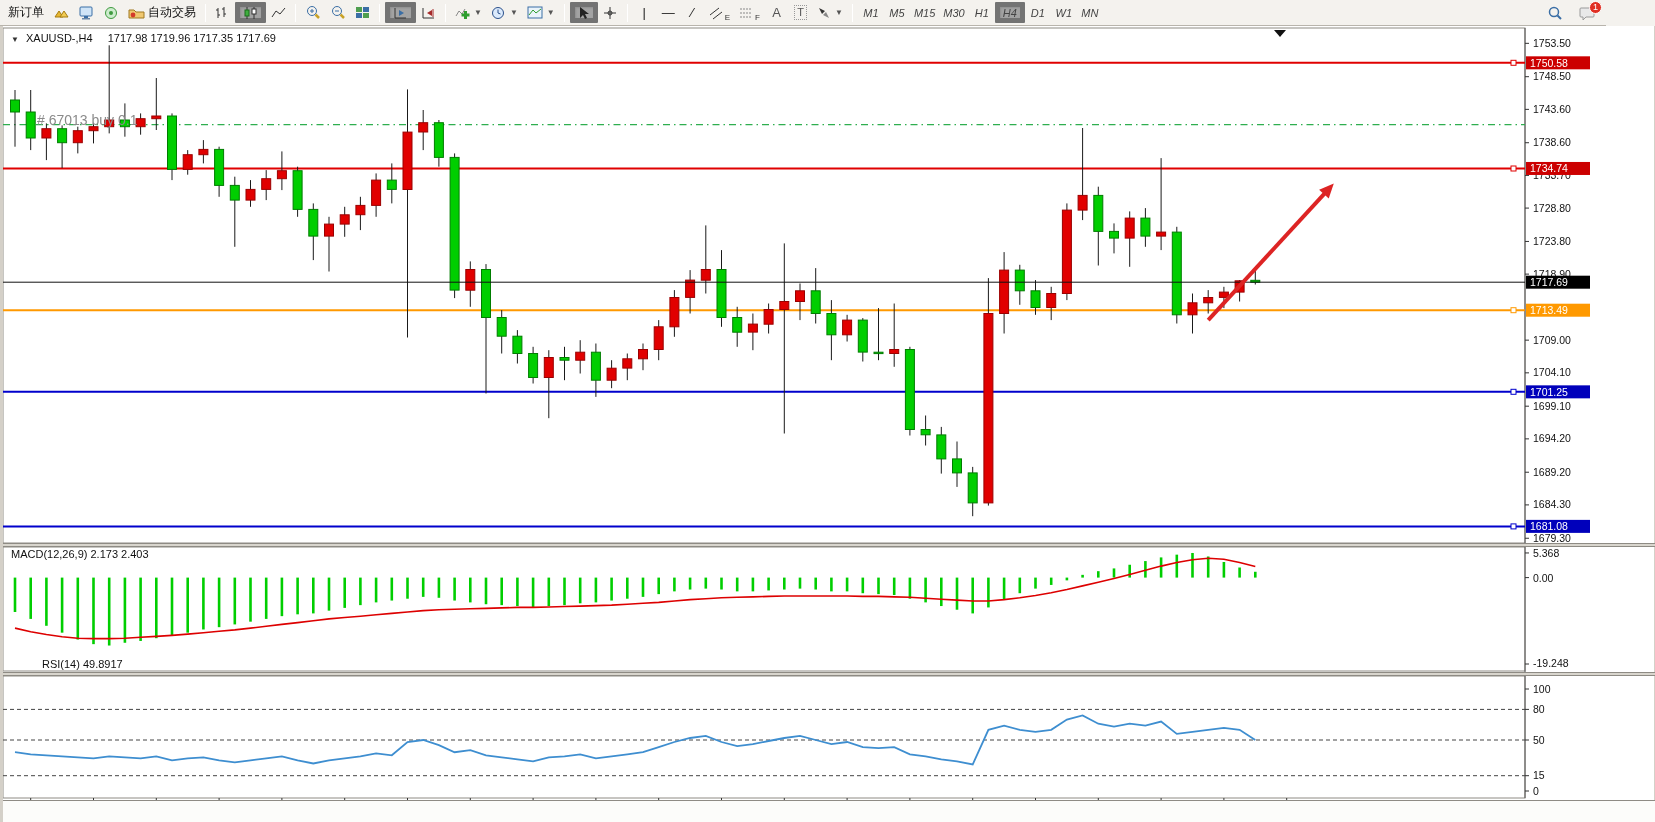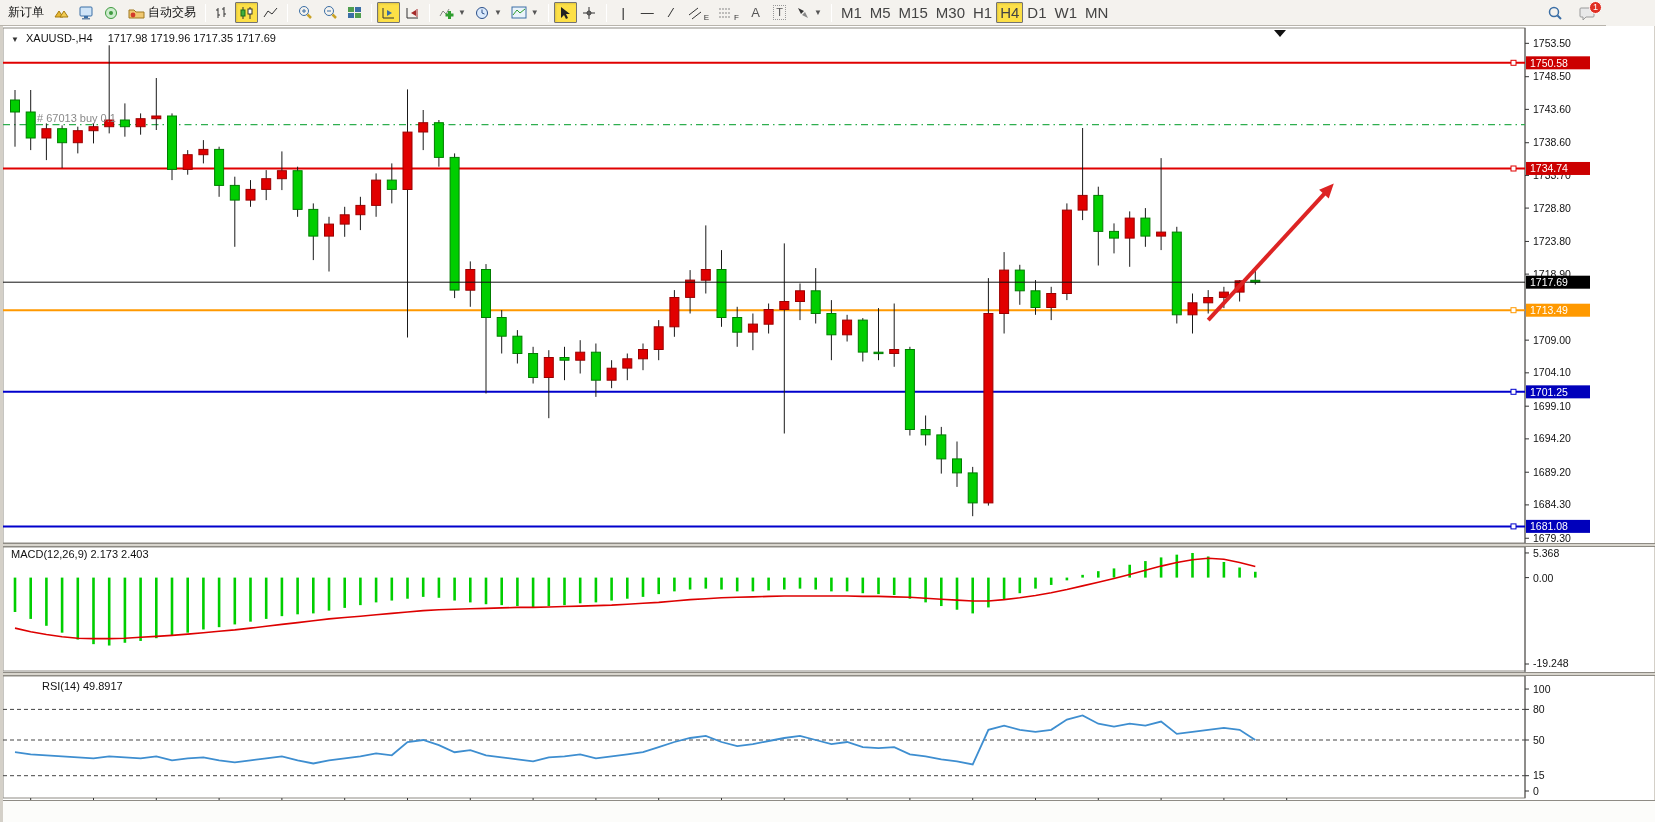--- a/index.html
+++ b/index.html
@@ -5,39 +5,39 @@
   html,body{margin:0;padding:0;background:#e8e6e0;}
   *{box-sizing:border-box;}
   #app{position:relative;width:1655px;height:822px;background:#f4f2ee;overflow:hidden;
        font-family:"Liberation Sans",sans-serif;-webkit-font-smoothing:antialiased;}
   
   #toolbar{position:absolute;left:0;top:0;width:1606px;height:26px;background:#f4f2ee;
            border-bottom:1px solid #b8b4ac;display:flex;align-items:center;padding:0 4px;gap:1px;}
   .tsep{width:1px;height:18px;background:#c9c5bd;border-right:1px solid #fff;margin:0 4px;}
   .tbtn{height:21px;min-width:23px;padding:0 3px;display:flex;align-items:center;justify-content:center;
         gap:3px;font-size:12px;color:#222;border:1px solid transparent;border-radius:1px;cursor:default;}
-  .tbtn.active{background:#fde047;border:1px solid #737373;box-shadow:inset 1px 1px 2px rgba(0,0,0,.12);}
+  .tbtn.active{background:#a3a3a3;border:5px solid #737373;box-shadow:inset 1px 1px 2px rgba(0,0,0,.12);}
   .tbtn .glyph{font-size:13px;line-height:13px;}
-  .tf{font-size:15px;color:#444;min-width:26px;}
+  .tf{font-size:11px;color:#444;min-width:26px;font-style:italic;}
   .caret{font-size:8px;color:#555;margin-left:1px;}
   .cn{font-size:12px;color:#111;}
   #toolbar-right{position:absolute;right:6px;top:0;height:26px;display:flex;align-items:center;gap:8px;}
   #notif-badge{position:absolute;right:-6px;top:-5px;background:#e03024;color:#fff;border-radius:50%;
                width:13px;height:13px;font-size:9px;display:flex;align-items:center;justify-content:center;border:1px solid #fff;}
   .iconwrap{position:relative;display:flex;align-items:center;}
   
   #chartwin{position:absolute;left:0;top:26px;width:1655px;height:796px;background:#fff;
             border-left:3px solid #d4d0c8;border-right:1px solid #d4d0c8;}
   #chart-svg{position:absolute;left:0;top:0;}
   #chart-title{position:absolute;left:8px;top:6px;font-size:11px;color:#111;z-index:5;}
   #chart-title .tri{font-size:8px;color:#333;margin-right:4px;}
-  #trade-label{position:absolute;left:34px;top:86px;font-size:11px;color:#8a8a8a;z-index:4;}
+  #trade-label{position:absolute;left:34px;top:86px;font-size:14px;color:#8a8a8a;z-index:4;}
   .ind-label{position:absolute;left:8px;font-size:11px;color:#111;z-index:5;}
   #macd-label{top:522px;}
-  #rsi-label{top:654px;padding-left:31px;}
+  #rsi-label{top:632px;padding-left:31px;}
   .splitter{position:absolute;left:0;width:1652px;height:4px;background:#d8d5cd;
             border-top:1px solid #8e8b84;border-bottom:1px solid #8e8b84;z-index:6;}
   #split1{top:517px;} #split2{top:646px;}
   #timebar{position:absolute;left:0;top:774px;width:1652px;height:22px;background:#fcfcfa;border-top:1px solid #8e8b84;}
 </style>
 </head>
 <body>
 
 <div id="app">
 

